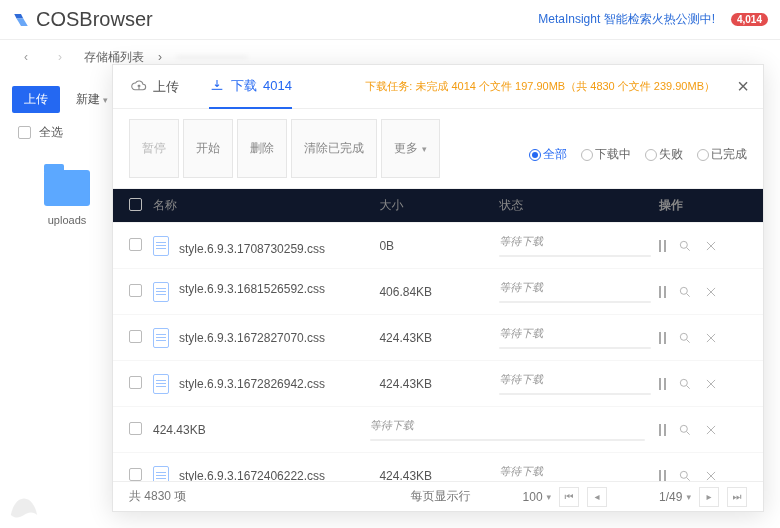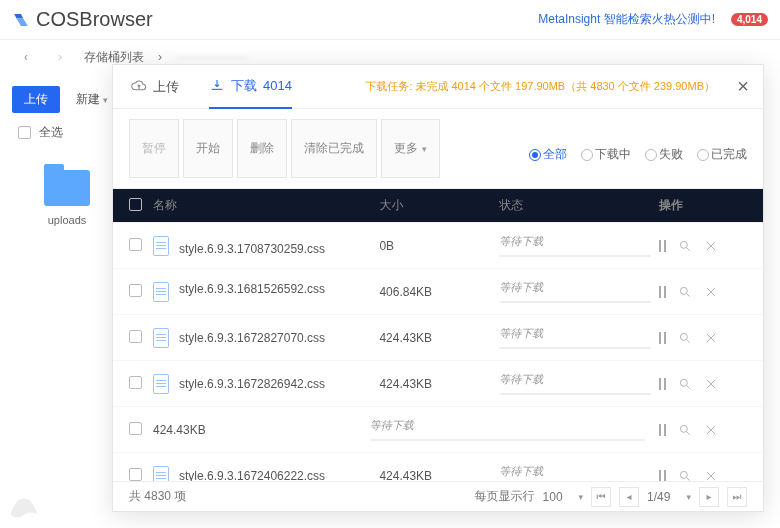--- a/index.html
+++ b/index.html
@@ -68,21 +68,21 @@
 .progress{ height:2px; background:#eee; width:95%; border-radius:1px; margin-top:2px;}
 .ops{ display:flex; gap:12px; color:#aaa; align-items:center;}
 .ops svg{ width:14px; height:14px; stroke:#aaa; fill:none; stroke-width:1.5;}
 .pause-bars{ display:flex; gap:3px;}
 .pause-bars span{ width:2px; height:12px; background:#aaa;}
 
 
 .mfoot{ height:30px; border-top:1px solid #eee; display:flex; align-items:center; padding:0 16px; font-size:12px; color:#777;}
 .pager{ margin-left:auto; display:flex; align-items:center; gap:8px;}
 .pgbtn{ width:20px; height:20px; border:1px solid #e6e6e6; display:flex; align-items:center; justify-content:center; color:#999; cursor:pointer; font-size:10px;}
-.pgsel{ display:flex; align-items:center; gap:16px;}
+.pgsel{ display:flex; align-items:center; gap:4px;margin-left:44px;}
 
 
 .wm { position:absolute; left:2px; bottom:2px; opacity:.25;}
 </style>
 </head>
 <body>
 
 <div class="topbar">
   <svg class="logo" viewBox="0 0 24 24">
       <polygon points="3,4 12,4 15,10 6,10" fill="#2f6bd8"></polygon>

